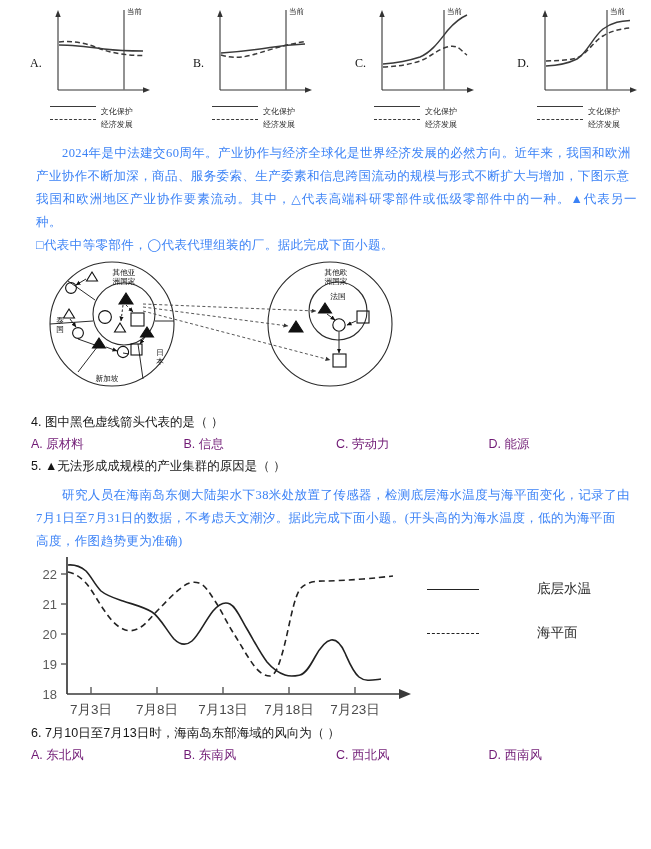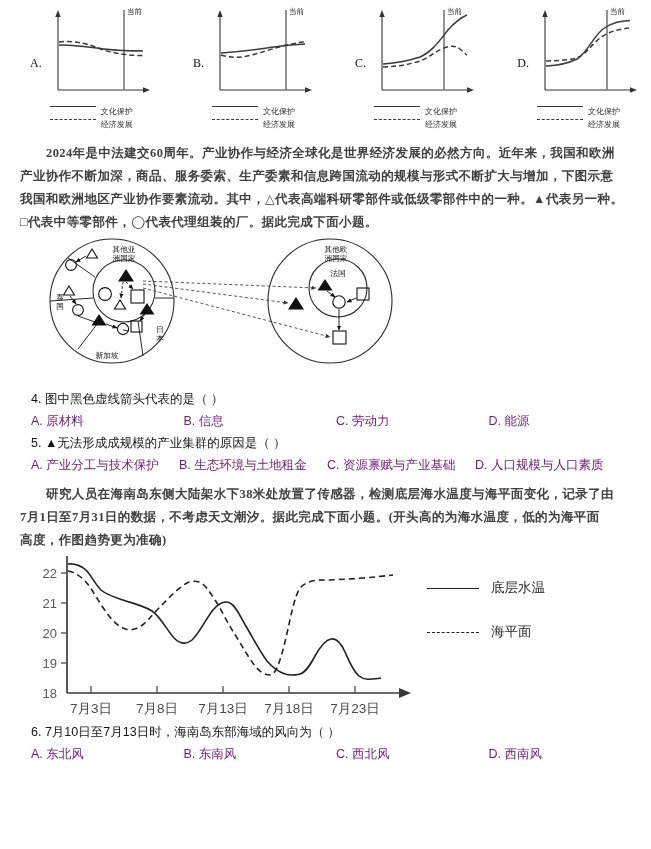--- a/index.html
+++ b/index.html
@@ -66,24 +66,23 @@
     color: #2b2b2b;
     white-space: nowrap;
   }
 
   
   .para {
     font-family: "Liberation Serif", "DejaVu Serif", serif;
     font-size: 12.5px;
     line-height: 23px;
     letter-spacing: 0.4px;
-    color: #404040;
-    padding: 0 14px 0 20px;
+    color: #3b82f6;
+    padding: 0 14px 0 36px;
     text-align: justify;
-    font-weight: bold;
   }
   .para .indent { padding-left: 26px; }
 
   .q-line {
     font-family: "Liberation Sans", "DejaVu Sans", sans-serif;
     font-size: 12.5px;
     line-height: 22px;
     color: #151515;
     padding: 0 14px 0 31px;
   }
@@ -112,20 +111,21 @@
     margin-top: 2px;
   }
   .chart-legend {
     margin-top: 12px;
     margin-left: 8px;
   }
   .chart-legend-row {
     display: flex;
     align-items: center;
     height: 44px;
+    gap: 46px;
   }
   .chart-legend-line {
     width: 52px;
     height: 0;
     border-top: 1.4px solid #222;
     margin-right: 12px;
   }
   .chart-legend-line.dashed {
     border-top: 1.6px dashed #222;
   }
@@ -349,26 +349,20 @@
   <div class="choices wide">
     <span class="choice">A. 原材料</span>
     <span class="choice">B. 信息</span>
     <span class="choice">C. 劳动力</span>
     <span class="choice">D. 能源</span>
   </div>
 
   <div class="q-line">
     <span>5.</span>
     <span>▲无法形成成规模的产业集群的原因是（       ）</span>
-  </div>
-  <div class="choices tight">
-    <span class="choice">A. 产业分工与技术保护</span>
-    <span class="choice">B. 生态环境与土地租金</span>
-    <span class="choice">C. 资源禀赋与产业基础</span>
-    <span class="choice">D. 人口规模与人口素质</span>
   </div>
 
   <div class="para" style="margin-top:7px;">
     <div class="indent">研究人员在海南岛东侧大陆架水下38米处放置了传感器，检测底层海水温度与海平面变化，记录了由</div>
     <div>7月1日至7月31日的数据，不考虑天文潮汐。据此完成下面小题。(开头高的为海水温度，低的为海平面</div>
     <div>高度，作图趋势更为准确)</div>
   </div>
 
   <div class="bottom-chart-wrap">
     <svg width="400" height="165" viewBox="0 0 400 165">

